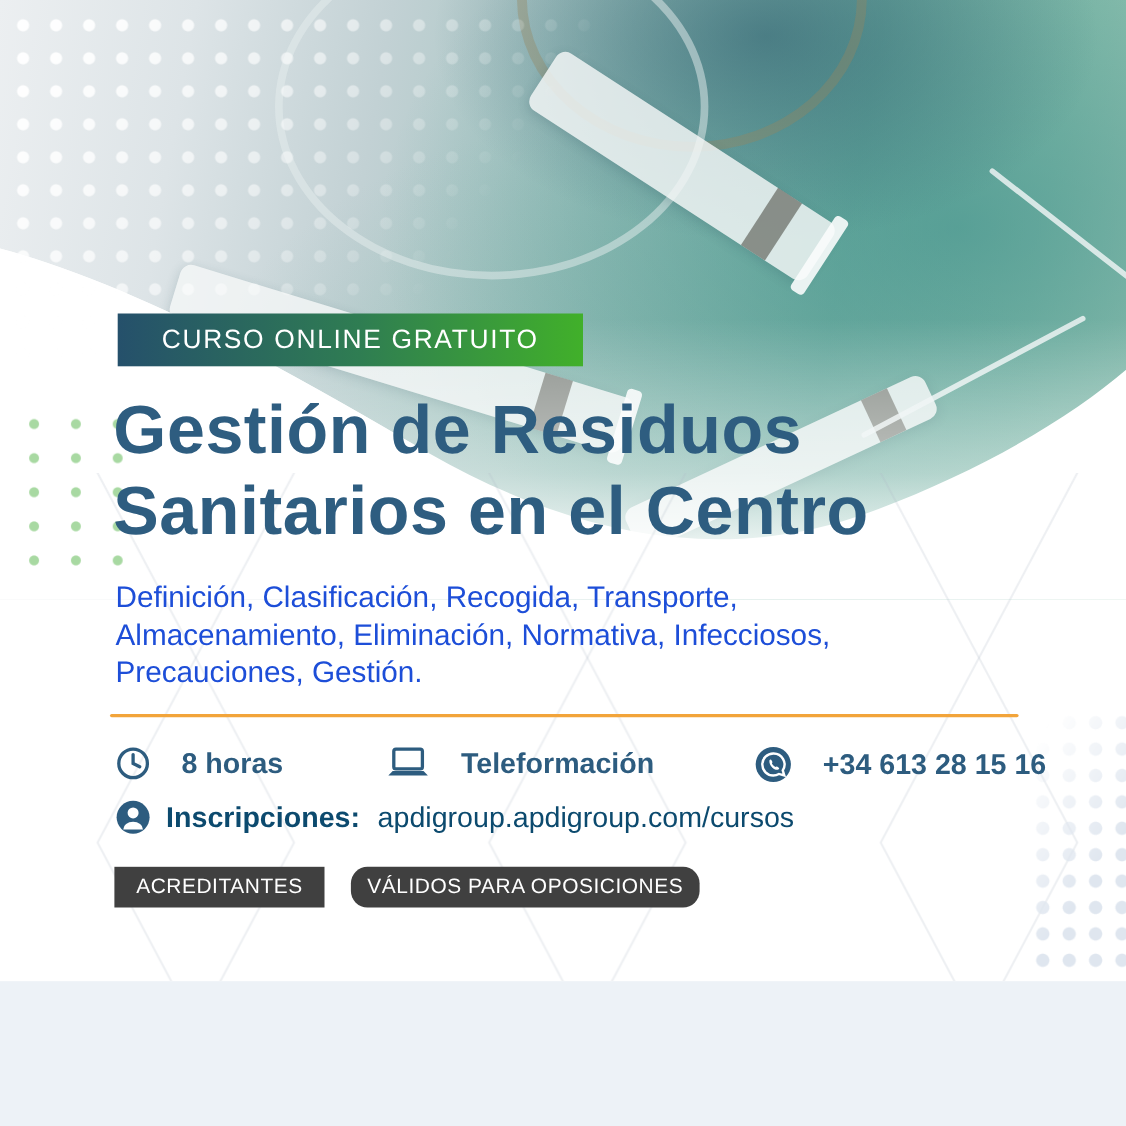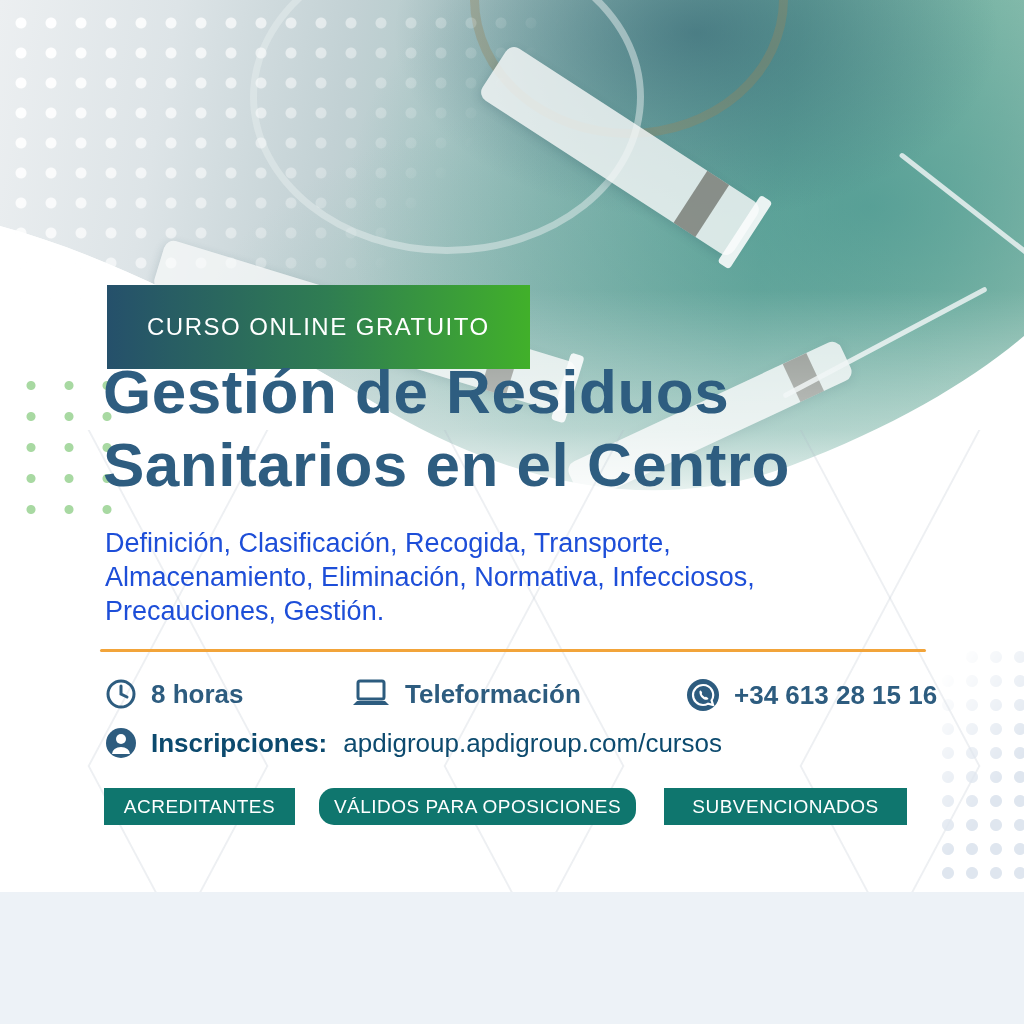--- a/index.html
+++ b/index.html
@@ -38,37 +38,37 @@
     background-image:radial-gradient(circle,#dfe6ef 5.5px, transparent 6.5px);
     background-size:24px 24px;
     -webkit-mask-image:linear-gradient(305deg,#000 35%,transparent 90%);
     mask-image:linear-gradient(305deg,#000 35%,transparent 90%);}
   .tri-pattern{position:absolute;top:430px;left:0;width:1024px;height:462px;
     background-image:
       linear-gradient(62deg, transparent 49.7%, rgba(175,185,198,.22) 49.9%, rgba(175,185,198,.22) 50.1%, transparent 50.3%),
       linear-gradient(-62deg, transparent 49.7%, rgba(175,185,198,.22) 49.9%, rgba(175,185,198,.22) 50.1%, transparent 50.3%);
     background-size:356px 336px;}
   
-  .badge{position:absolute;left:107px;top:285px;height:48px;padding:18px 40px;
+  .badge{position:absolute;left:107px;top:285px;height:48px;padding:0 40px;
     display:flex;align-items:center;justify-content:center;
     background:linear-gradient(90deg,#25506b 0%,#2f7d52 52%,#41b02a 100%);
     color:#fff;font-size:24px;letter-spacing:1.5px;font-weight:500;}
   .title{position:absolute;left:103px;top:356px;color:#2e5d80;font-weight:700;
     font-size:62px;line-height:1.17;letter-spacing:.5px;}
   .desc{position:absolute;left:105px;top:527px;width:724px;color:#1d4ed8;
     font-size:27px;line-height:1.25;}
   .divider{position:absolute;left:100px;top:649px;width:826px;height:3px;background:#f2a43a;border-radius:2px;}
-  .info-item{position:absolute;display:flex;align-items:center;gap:14px;color:#2d5c7f;font-weight:700;font-size:26px;}
+  .info-item{position:absolute;display:flex;align-items:center;gap:28px;color:#2d5c7f;font-weight:700;font-size:26px;}
   .info-duration{left:105px;top:678px;}
   .info-modality{left:351px;top:678px;}
   .info-phone{left:686px;top:678px;}
   .info-enroll{position:absolute;left:105px;top:727px;display:flex;align-items:center;gap:14px;font-size:26px;color:#0c4a6e;}
   .info-enroll .lbl{font-weight:700;}
   .info-enroll .val{font-weight:400;margin-left:2px;}
-  .tag{position:absolute;top:788px;height:37px;background:#0f766e;color:#fff;
+  .tag{position:absolute;top:788px;height:37px;background:#404040;color:#fff;
     display:flex;align-items:center;justify-content:center;font-size:19px;letter-spacing:.5px;cursor:pointer;}
   .tag1{left:104px;width:191px;}
   .tag2{left:319px;width:317px;border-radius:15px;}
   .tag3{left:664px;width:243px;}
   
   .footer{position:absolute;left:0;top:892px;width:1024px;height:132px;background:#edf2f7;}
   .ic{flex:0 0 auto;display:block;}
 </style>
 </head>
 <body>
@@ -147,21 +147,20 @@
       <circle cx="16" cy="16" r="15" fill="#2d5c7f"></circle>
       <circle cx="16" cy="12" r="5" fill="#ffffff"></circle>
       <path d="M7 27 a9 7 0 0 1 18 0 Z" fill="#ffffff"></path>
     </svg>
     <span class="lbl">Inscripciones:</span>
     <span class="val">apdigroup.apdigroup.com/cursos</span>
   </div>
 
   <div class="tag tag1">ACREDITANTES</div>
   <div class="tag tag2">VÁLIDOS PARA OPOSICIONES</div>
-  <div class="tag tag3">SUBVENCIONADOS</div>
 
   <div class="footer">
 
     
 
     
 
     
 
     

